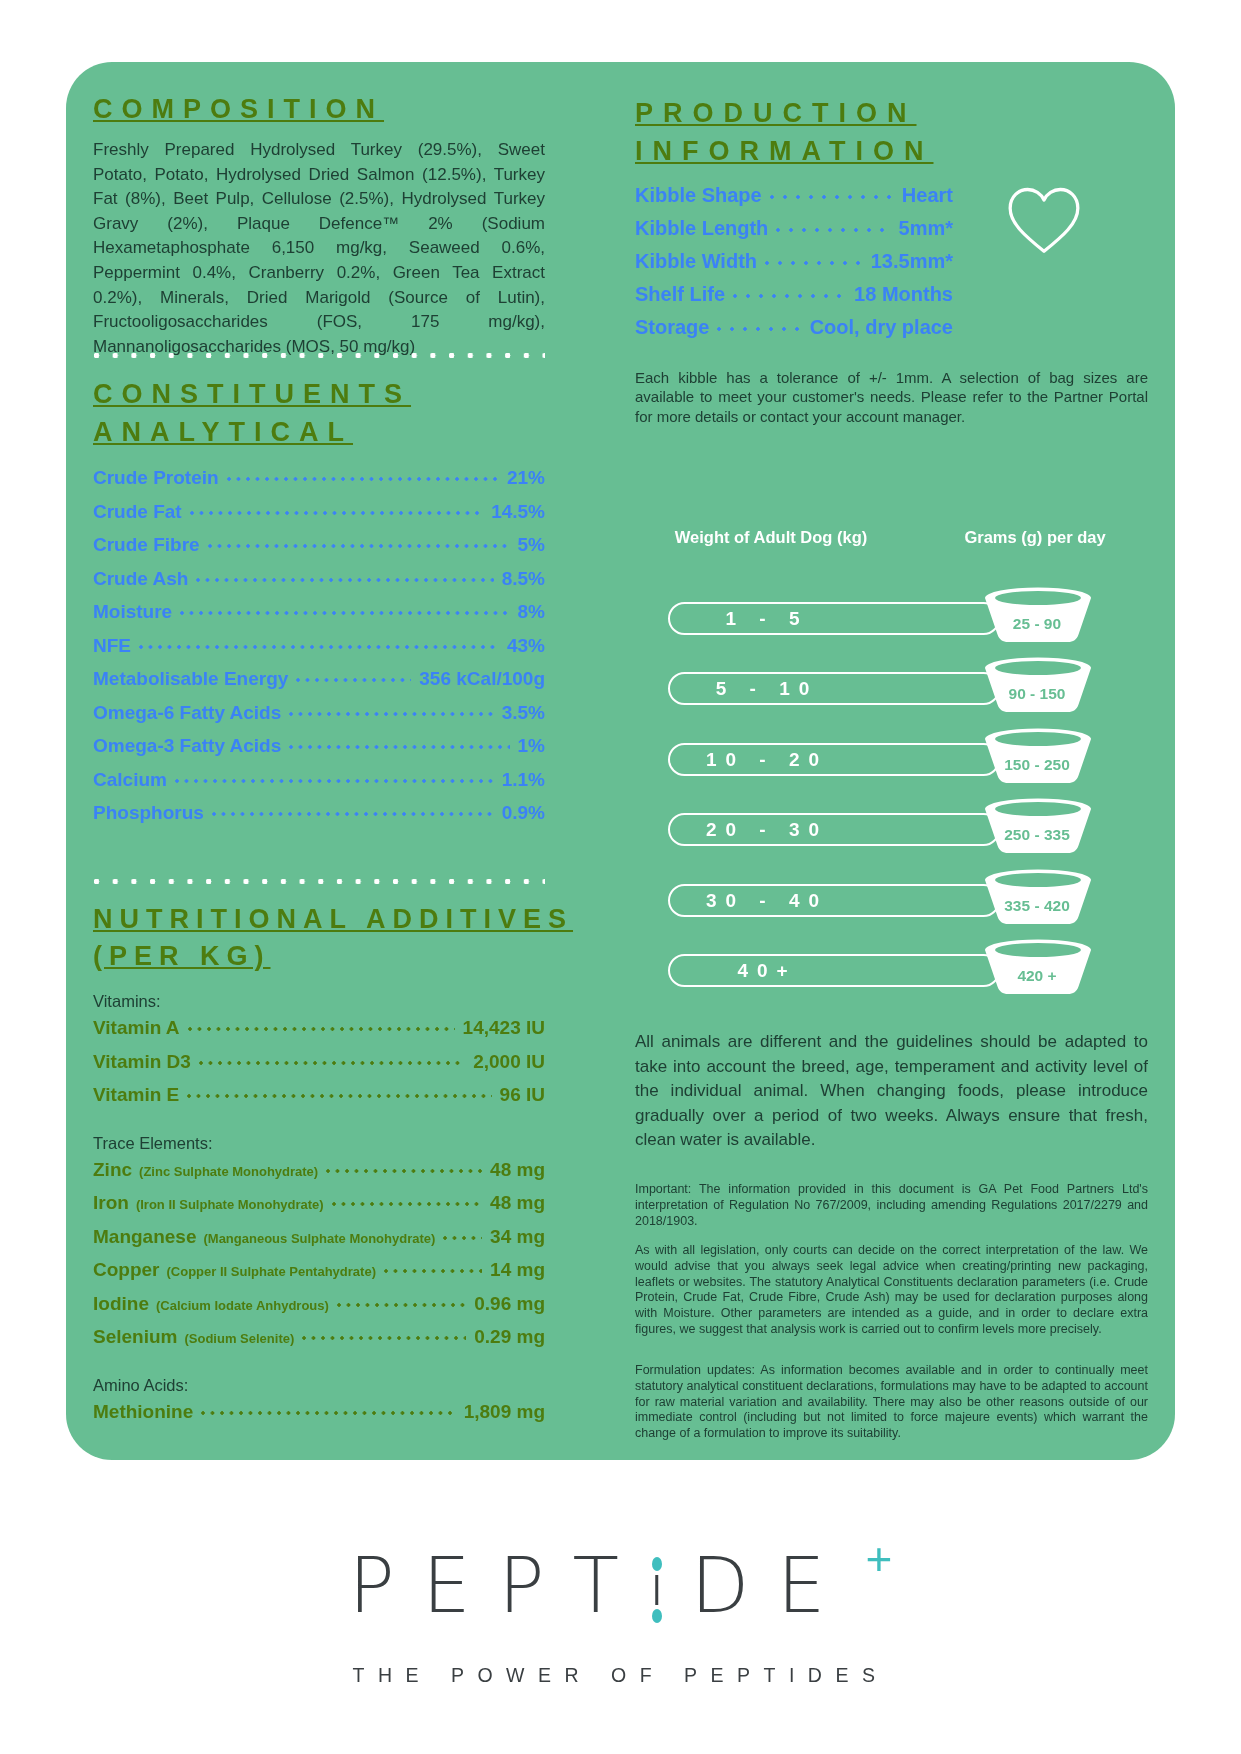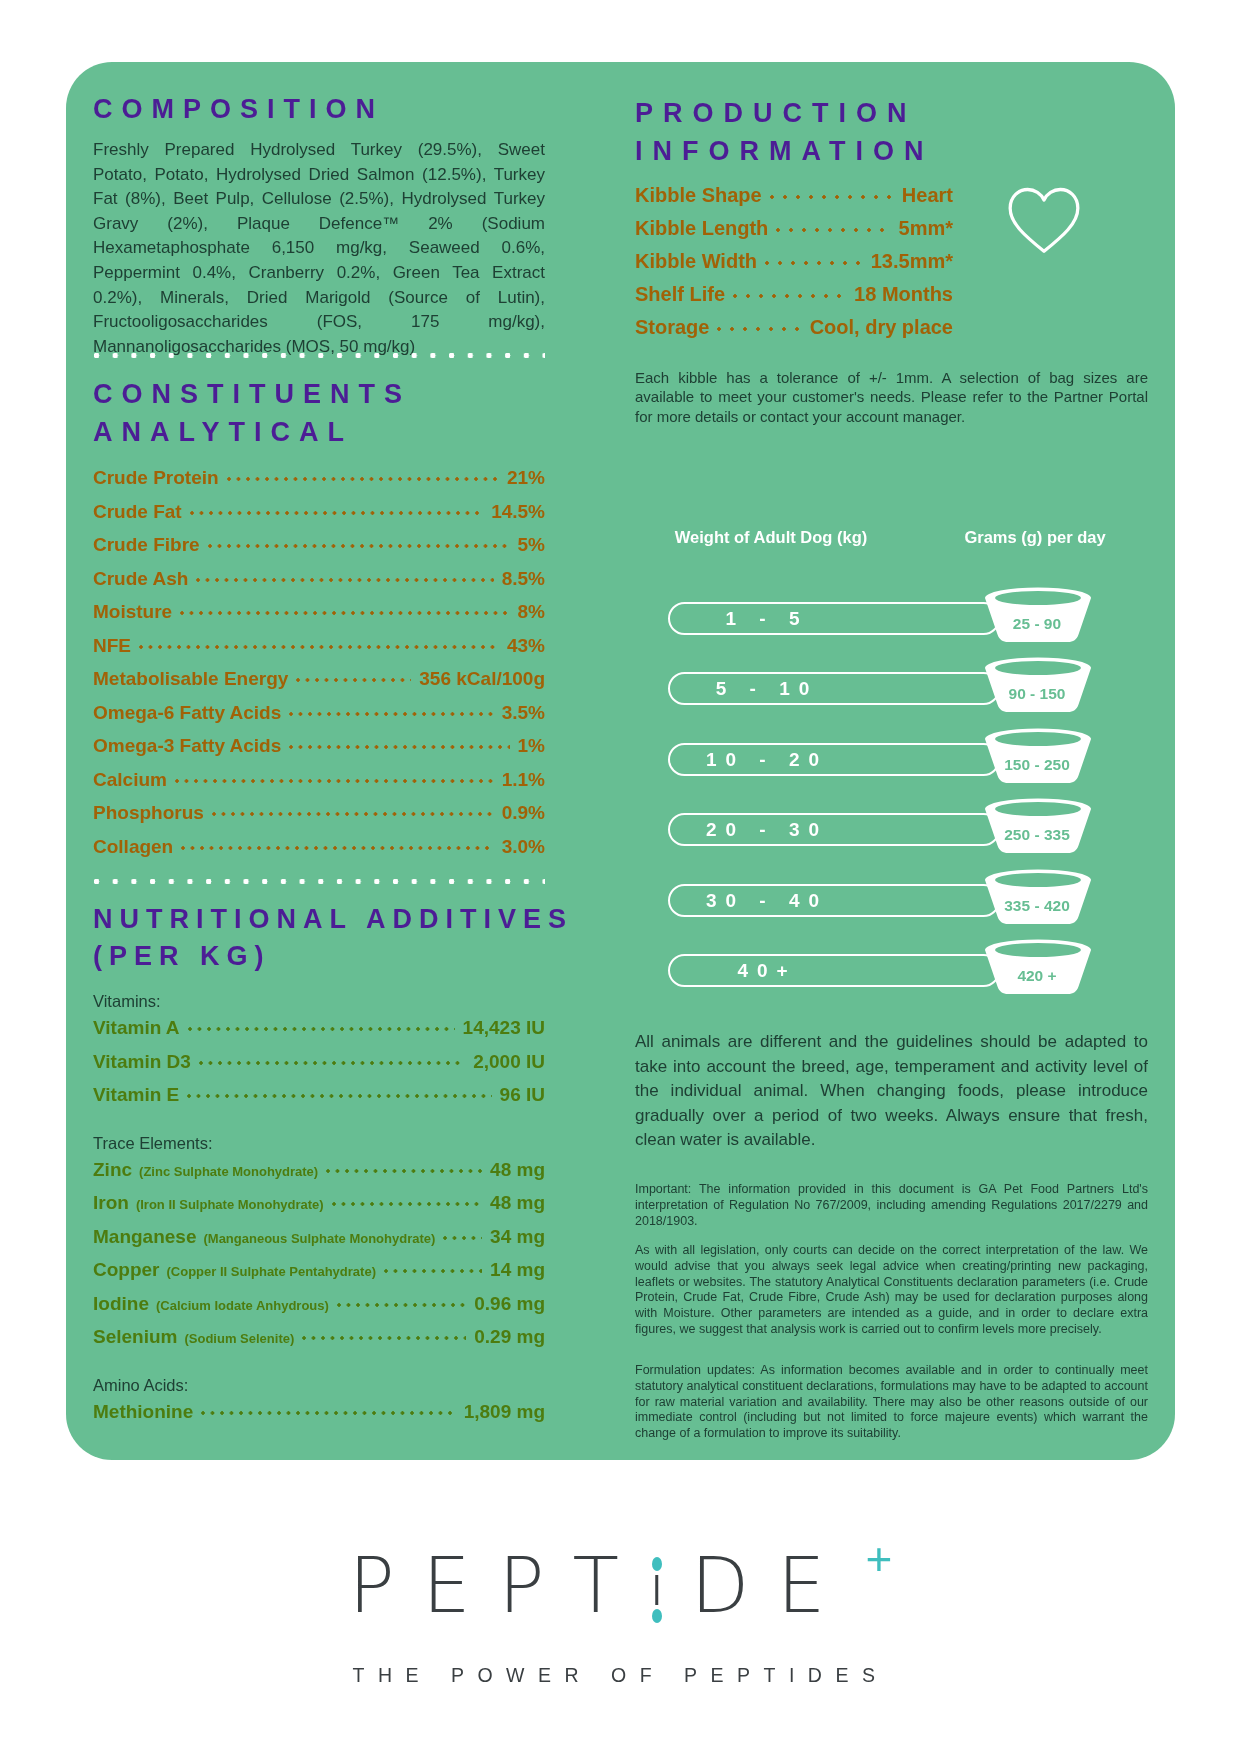--- a/index.html
+++ b/index.html
@@ -3,33 +3,33 @@
 <meta charset="utf-8">
 <style>
   html,body{margin:0;padding:0;background:#ffffff;}
   .page{position:relative;width:1241px;height:1754px;background:#ffffff;
         font-family:"Liberation Sans",sans-serif;overflow:hidden;}
   .panel{position:absolute;left:66px;top:62px;width:1109px;height:1398px;
          background:#67BE93;border-radius:46px;}
   .abs{position:absolute;}
 
   
-  .sec-title{color:#4c1d95;font-size:27px;font-weight:700;letter-spacing:9px;
-             line-height:38px;white-space:nowrap;}
+  .sec-title{color:#4d7c0f;font-size:27px;font-weight:700;letter-spacing:9px;
+             line-height:38px;white-space:nowrap;text-decoration:underline;}
 
   
   .body-dark{color:#1E4034;font-size:17px;line-height:24.6px;text-align:justify;}
   .small-dark{color:#1E4034;font-size:12.5px;line-height:15.8px;text-align:justify;}
 
   
   .row{display:flex;align-items:baseline;}
   .row .dots{flex:1;height:4px;margin:0 8px;transform:translateY(-3px);
              background-image:radial-gradient(circle at 2px 2px, currentColor 1.55px, transparent 1.8px);
              background-size:9.5px 4px;background-repeat:repeat-x;background-position:left center;}
-  .row.w{color:#a16207;}
+  .row.w{color:#3b82f6;}
   .row.d{color:#4d7c0f;}
   .arow{height:33.5px;font-size:19px;font-weight:700;}
   .krow{height:33px;font-size:20px;font-weight:700;}
   .krow .dots{background-size:13px 4px;}
   .nrow{height:33.5px;font-size:19px;font-weight:700;}
   .nrow .sub{font-size:13px;font-weight:700;margin-left:7px;white-space:nowrap;}
   .lbl{white-space:nowrap;}
   .val{white-space:nowrap;}
   .mini-head{color:#1E4034;font-size:16.5px;line-height:20px;}
 
@@ -128,25 +128,20 @@
       <div class="row w arow">
           <span class="lbl">Calcium</span>
           <span class="dots"></span>
           <span class="val">1.1%</span>
         </div>
       <div class="row w arow">
           <span class="lbl">Phosphorus</span>
           <span class="dots"></span>
           <span class="val">0.9%</span>
         </div>
-      <div class="row w arow">
-          <span class="lbl">Collagen</span>
-          <span class="dots"></span>
-          <span class="val">3.0%</span>
-        </div>
     </div>
   </div>
 
   <div class="abs bigdots" style="left:93px;top:878px;"></div>
 
   <div class="abs" style="left:93px;top:901px;width:452px;">
     <div class="sec-title" style="letter-spacing:7px;line-height:37px;">NUTRITIONAL ADDITIVES</div>
     <div class="sec-title" style="letter-spacing:7px;line-height:37px;">(PER KG)</div>
 
     <div class="mini-head" style="margin-top:16px;">Vitamins:</div>

